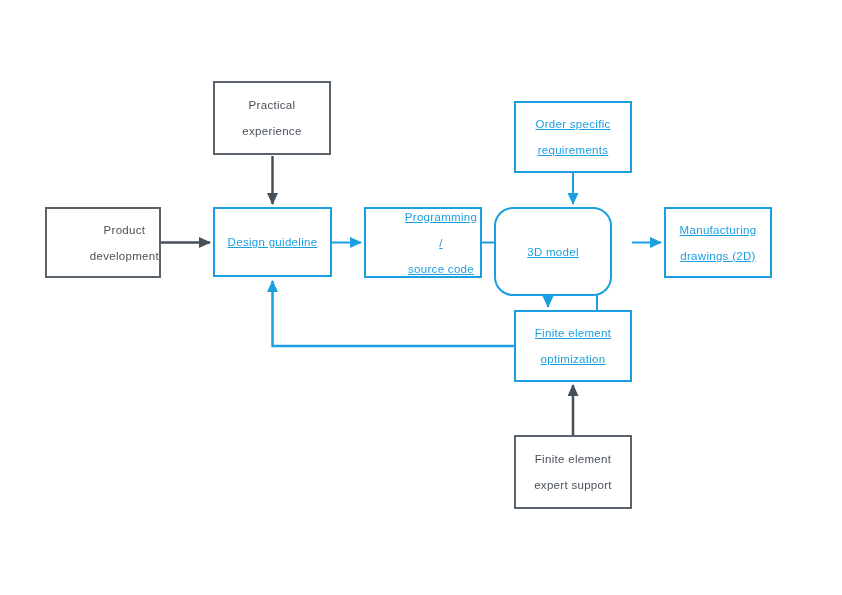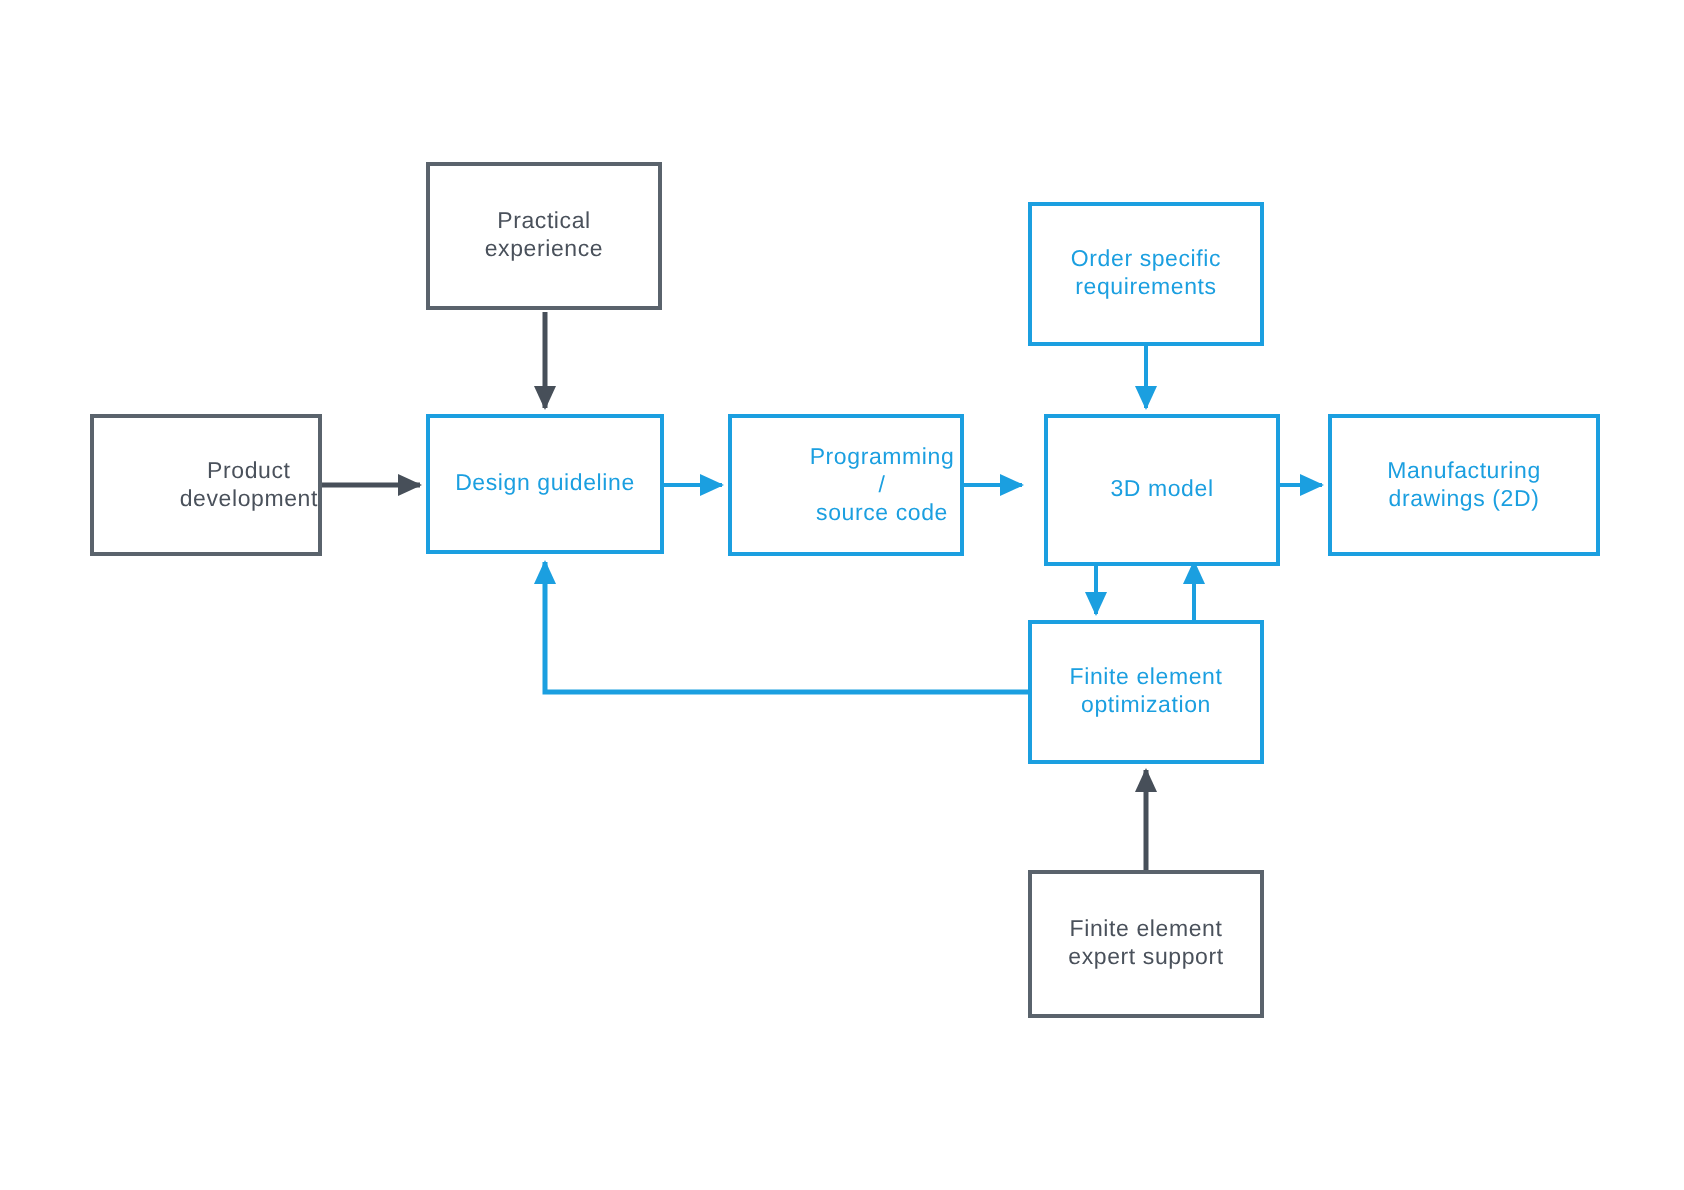--- a/index.html
+++ b/index.html
@@ -18,35 +18,35 @@
   }
   .node {
     position: absolute;
     box-sizing: border-box;
     display: flex;
     align-items: center;
     justify-content: center;
     text-align: center;
     background: #ffffff;
     font-size: 11.5px;
-    line-height: 14px;
+    line-height: 26px;
     white-space: pre-line;
     letter-spacing: 0.3px;
   }
   .node.gray { border: 2px solid #5a636c; color: #4a515b; }
-  .node.blue { border: 2px solid #1b9fe0; color: #1b9fe0; }
+  .node.blue { border: 2px solid #1b9fe0; color: #1b9fe0; text-decoration: underline; }
 
   
   #n-practical      { left: 213px; top:  81px; width: 118px; height: 74px; }
   #n-product        { left:  45px; top: 207px; width: 116px; height: 71px; justify-content: flex-end; }
   #n-design         { left: 213px; top: 207px; width: 119px; height: 70px; }
   #n-programming    { left: 364px; top: 207px; width: 118px; height: 71px; padding-left: 36px; }
   #n-order          { left: 514px; top: 101px; width: 118px; height: 72px; }
-  #n-3dmodel        { left: 522px; top: 207px; width: 118px; height: 76px; }
-  #n-manufacturing  { left: 664px; top: 207px; width: 136px; height: 71px; }
+  #n-3dmodel        { left: 494px; top: 207px; width: 118px; height: 89px; border-radius: 19px; }
+  #n-manufacturing  { left: 664px; top: 207px; width: 108px; height: 71px; }
   #n-feo            { left: 514px; top: 310px; width: 118px; height: 72px; }
   #n-fees           { left: 514px; top: 435px; width: 118px; height: 74px; }
 </style>
 </head>
 <body>
 
 <div class="canvas">
 
   <svg class="edges-layer" width="842" height="595" viewBox="0 0 842 595" xmlns="http://www.w3.org/2000/svg">
     <defs>

